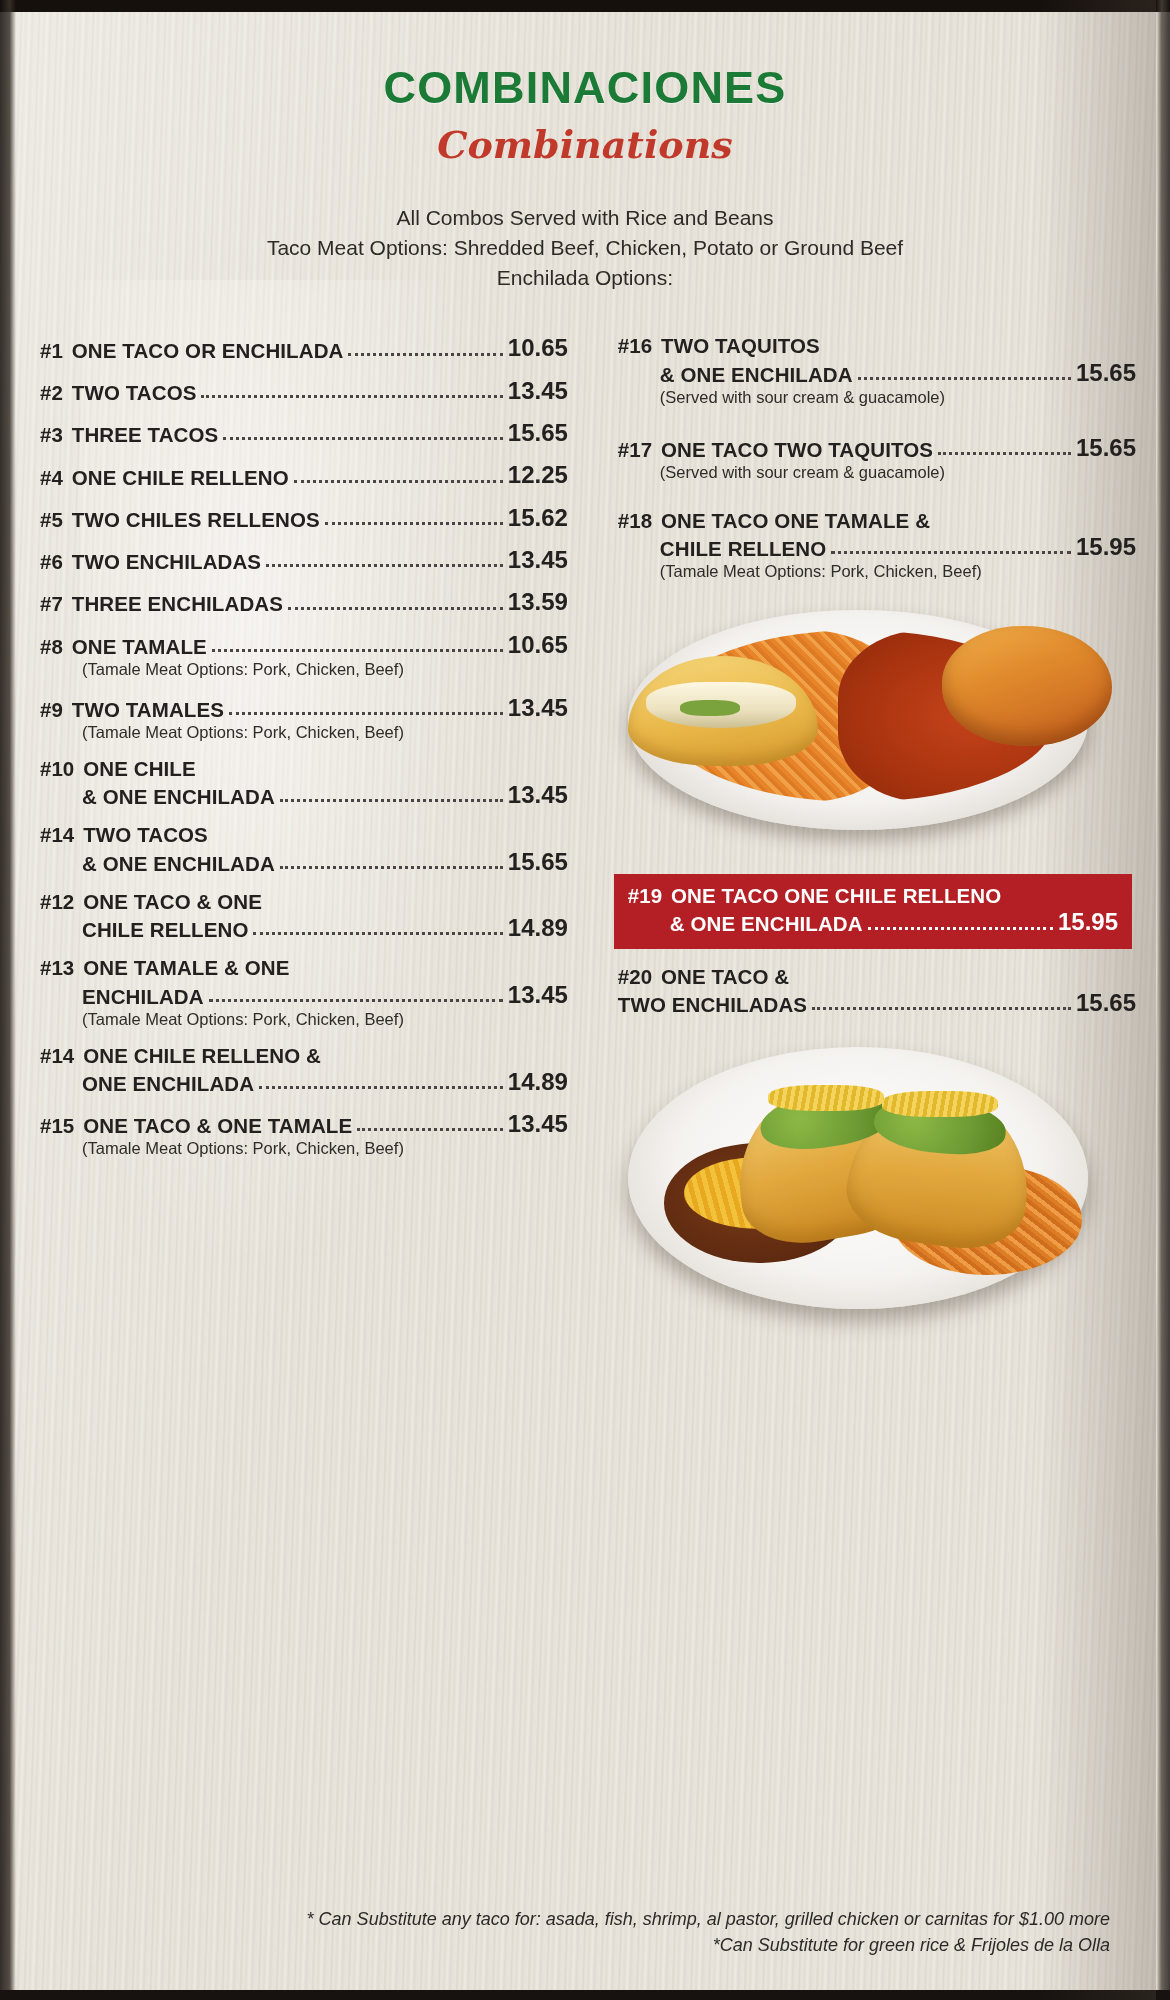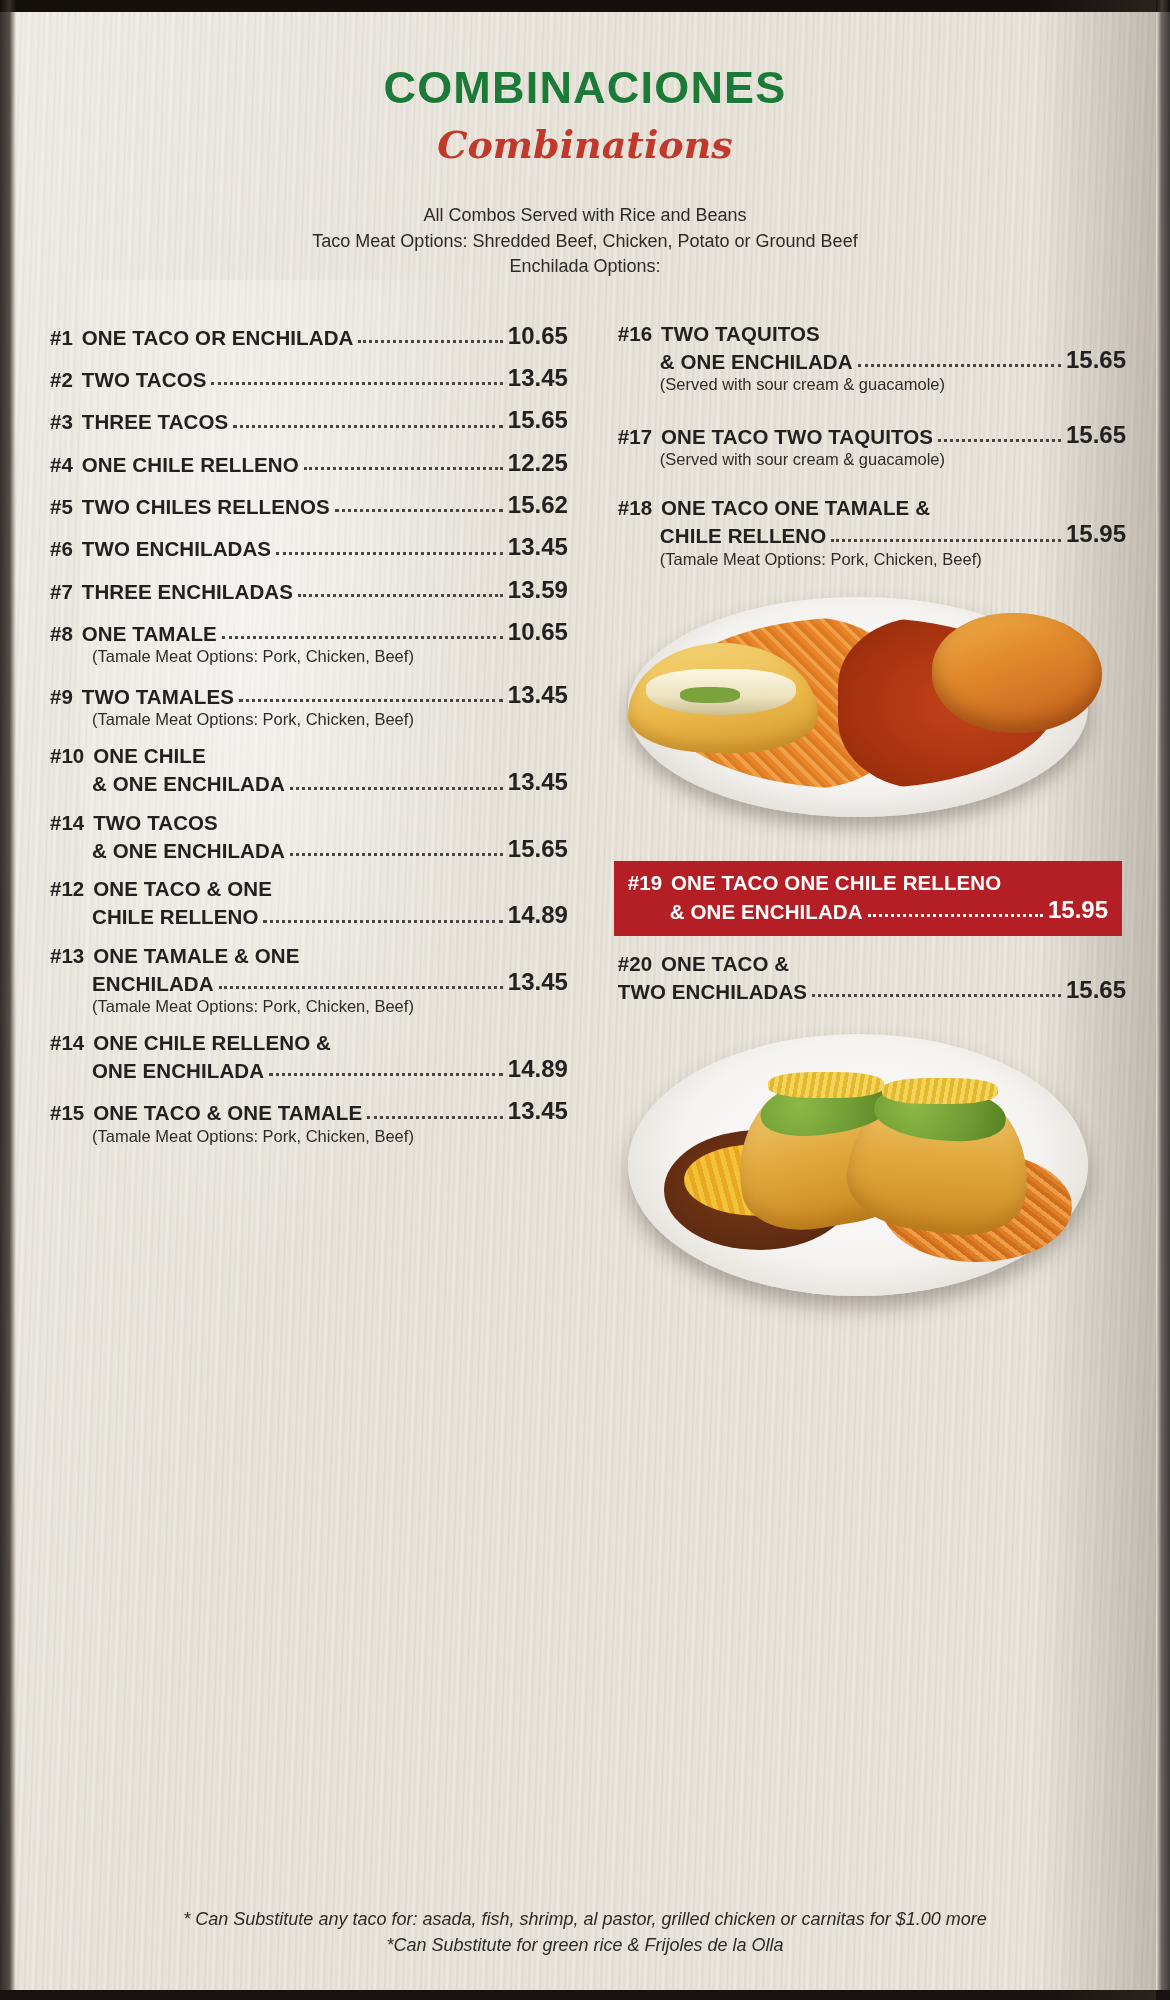--- a/index.html
+++ b/index.html
@@ -47,21 +47,21 @@
     position:absolute; left:80px; top:280px; width:420px; height:980px;
     background: radial-gradient(ellipse at 40% 35%, rgba(255,255,255,.55) 0%, rgba(255,255,255,.18) 45%, rgba(255,255,255,0) 72%);
     pointer-events:none;
   }
   #shadow-right {
     position:absolute; right:14px; top:0; width:120px; height:2000px;
     background: linear-gradient(270deg, rgba(90,80,70,.28) 0%, rgba(0,0,0,0) 100%);
     pointer-events:none;
   }
 
-  .content { position: relative; z-index: 3; padding: 0 44px; }
+  .content { position: relative; z-index: 3; padding: 0 34px; }
 
   
   #title-es {
     text-align:center;
     color:#1a7a36;
     font-size: 45px;
     font-weight: 800;
     letter-spacing: 1.2px;
     margin-top: 62px;
     text-shadow: 0 1px 0 rgba(255,255,255,.5);
@@ -71,21 +71,21 @@
     color:#c0392b;
     font-family: "DejaVu Serif", serif;
     font-style: italic;
     font-size: 38px;
     font-weight: 600;
     margin-top: 8px;
   }
   #intro {
     text-align:center;
     color:#2e2a26;
-    font-size: 18px;
+    font-size: 21px;
     line-height: 1.42;
     margin-top: 36px;
   }
   #intro div { white-space: nowrap; }
 
   
   #columns {
     display:flex;
     margin-top: 42px;
     gap: 34px;
@@ -235,27 +235,27 @@
     background: repeating-linear-gradient(100deg,#f4d45c 0 4px,#e2b82c 4px 8px);
     border-radius: 40%;
   }
   #p2-shr-a { left: 150px; top: 38px; }
   #p2-shr-b { left: 264px; top: 44px; }
 
   
   #footer {
     position:absolute;
     left: 0; right: 0; bottom: 42px;
-    text-align:center;
+    text-align:right;
     font-style: italic;
     color:#2c2926;
     font-size: 18px;
     line-height: 1.45;
     z-index: 4;
-    padding: 0 88px;
+    padding: 0 60px;
   }
 </style>
 </head>
 <body>
 
 <div id="menu-page">
   <div id="top-strip"></div>
   <div id="left-edge"></div>
   <div id="right-edge"></div>
   <div id="bottom-edge"></div>

